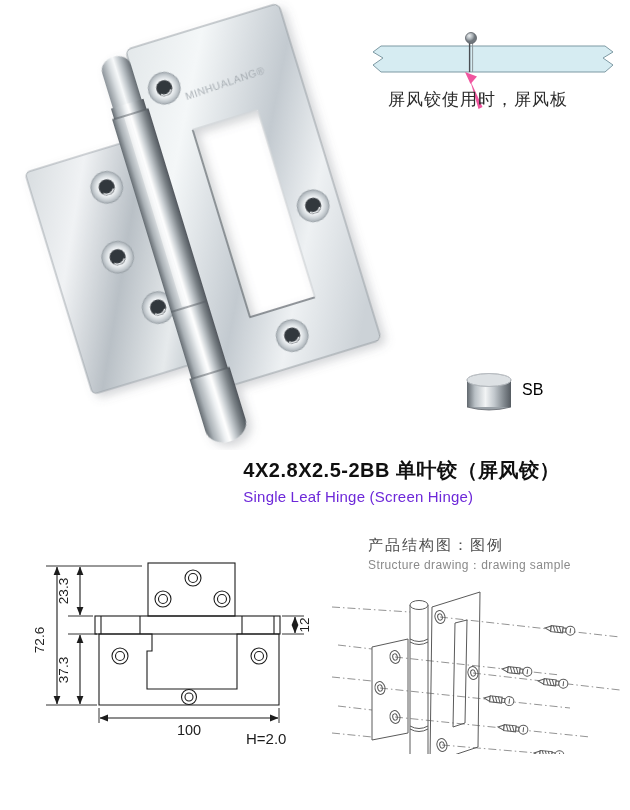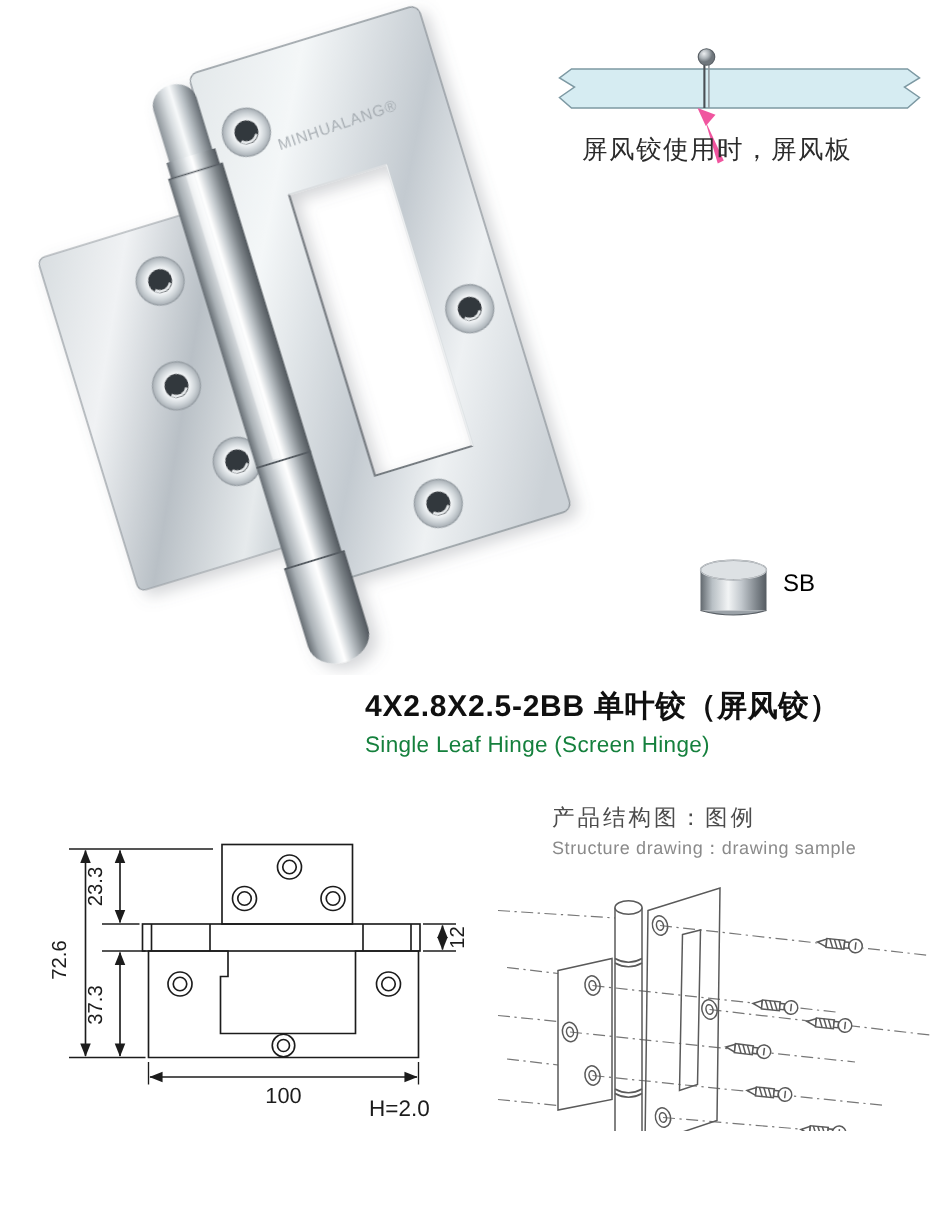--- a/index.html
+++ b/index.html
@@ -3,21 +3,21 @@
 <meta charset="utf-8">
 <style>
   html,body{margin:0;padding:0;background:#fff;}
   .page{position:relative;width:630px;height:754px;background:#fff;overflow:hidden;
         font-family:"Liberation Sans",sans-serif;}
   .abs{position:absolute;}
   .usage-note{left:388px;top:84px;width:230px;font-family:"Liberation Serif",serif;
               font-size:17px;line-height:31px;letter-spacing:1px;color:#2b2b2b;}
   .title-block{top:420px;right:70px;text-align:left;color:#101010;margin-top:37px;}
   .title-cn{font-size:20px;font-weight:700;letter-spacing:0.5px;white-space:nowrap;}
-  .title-en{font-size:15px;font-weight:400;margin-top:4px;letter-spacing:0.2px;color:#15803d;}
+  .title-en{font-size:15px;font-weight:400;margin-top:4px;letter-spacing:0.2px;color:#6d28d9;}
   .sb-label{left:522px;top:381px;font-size:16px;color:#000000;}
   .struct-head-cn{left:368px;top:536px;font-size:15px;letter-spacing:2px;color:#4c4c4c;}
   .struct-head-en{left:368px;top:557px;font-size:12px;letter-spacing:0.4px;color:#8a8a8a;}
   svg text{font-family:"Liberation Sans",sans-serif;}
 </style>
 </head>
 <body>
 
 <div class="page">
 

